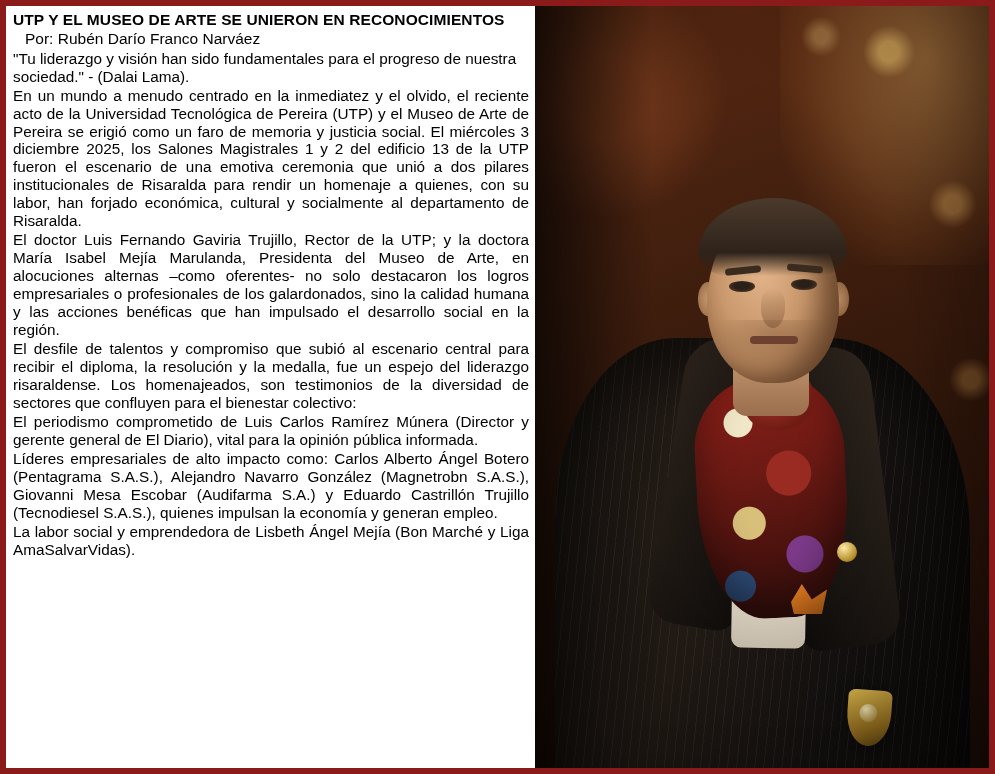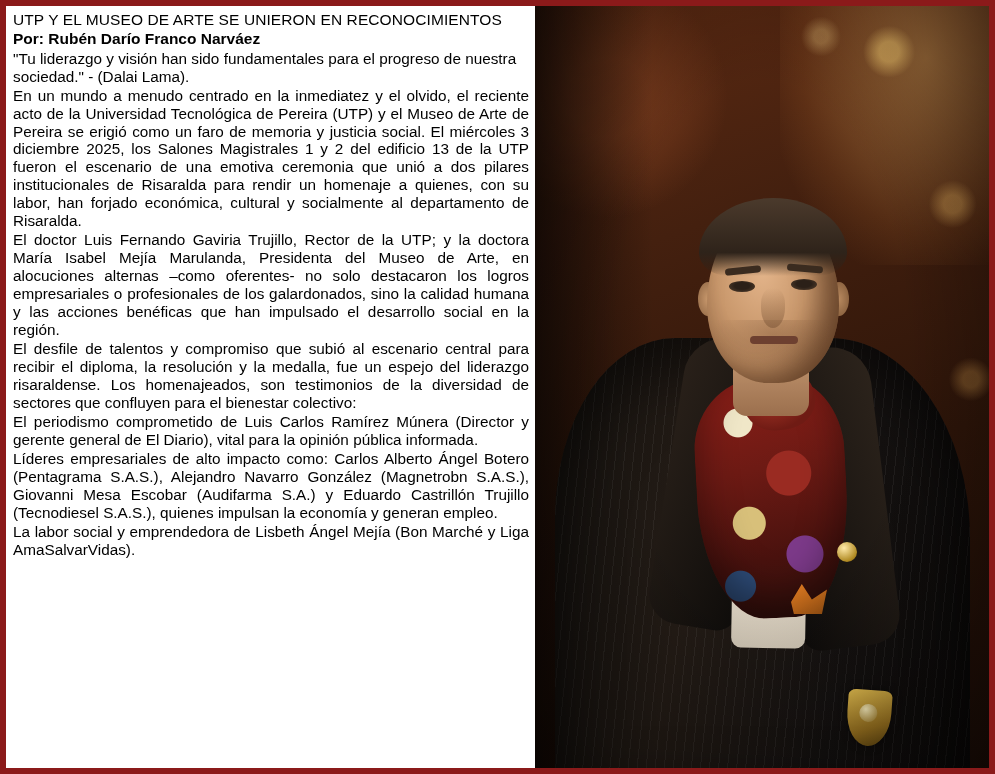--- a/index.html
+++ b/index.html
@@ -36,29 +36,29 @@
     padding: 5px 6px 0 7px;
     background: #ffffff;
     overflow: hidden;
   }
   .headline {
     font-size: 15.5px;
     line-height: 1.14;
     color: #000000;
     letter-spacing: 0.1px;
     margin: 0 0 1px 0;
-    font-weight: 400;
+    font-weight: 700;
     white-space: nowrap;
   }
   .byline {
     font-size: 15.5px;
     line-height: 1.16;
     color: #000000;
-    margin: 0 0 2px 0;
-    font-weight: 700;
+    margin: 0 0 2px 12px;
+    font-weight: 400;
   }
   .para {
     font-size: 15.3px;
     line-height: 1.175;
     color: #000000;
     margin: 0 0 1px 0;
     text-align: justify;
     text-justify: inter-word;
     hyphens: none;
   }

